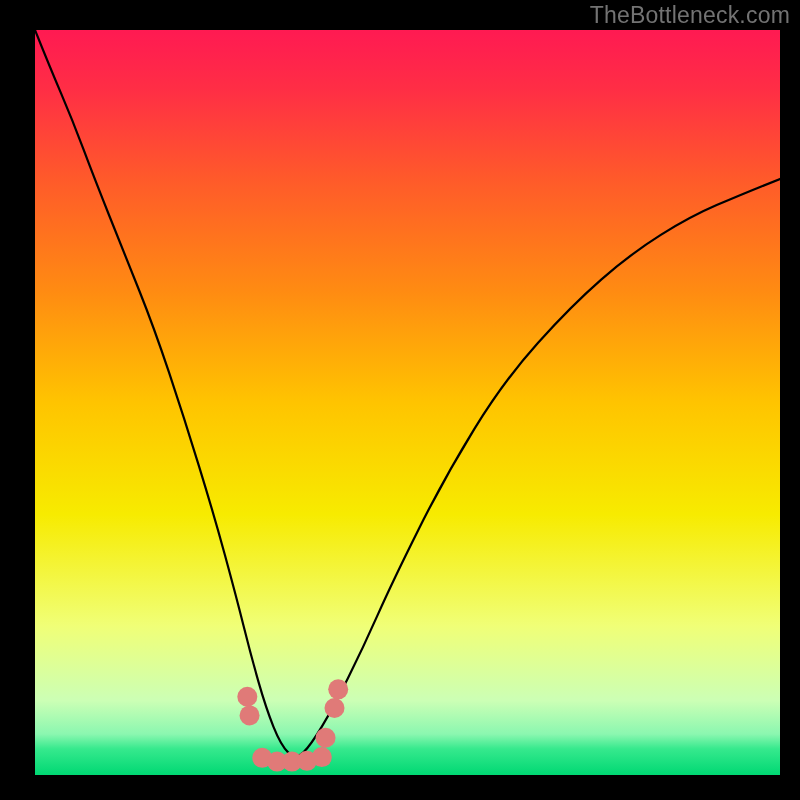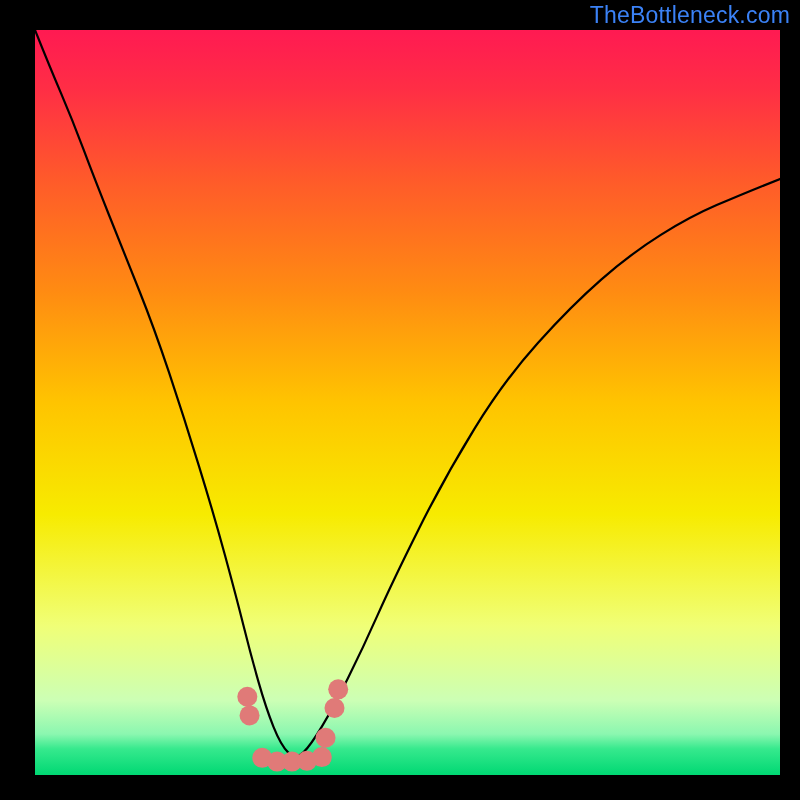--- a/index.html
+++ b/index.html
@@ -16,21 +16,21 @@
     left: 0;
     top: 0;
     width: 800px;
     height: 800px;
     background: #000;
   }
   .watermark {
     position: absolute;
     top: 2px;
     right: 10px;
-    color: #3b82f6;
+    color: #737373;
     font-size: 23px;
     letter-spacing: 0.2px;
     font-weight: 500;
   }
   .plot {
     position: absolute;
     left: 35px;
     top: 30px;
     width: 745px;
     height: 745px;

